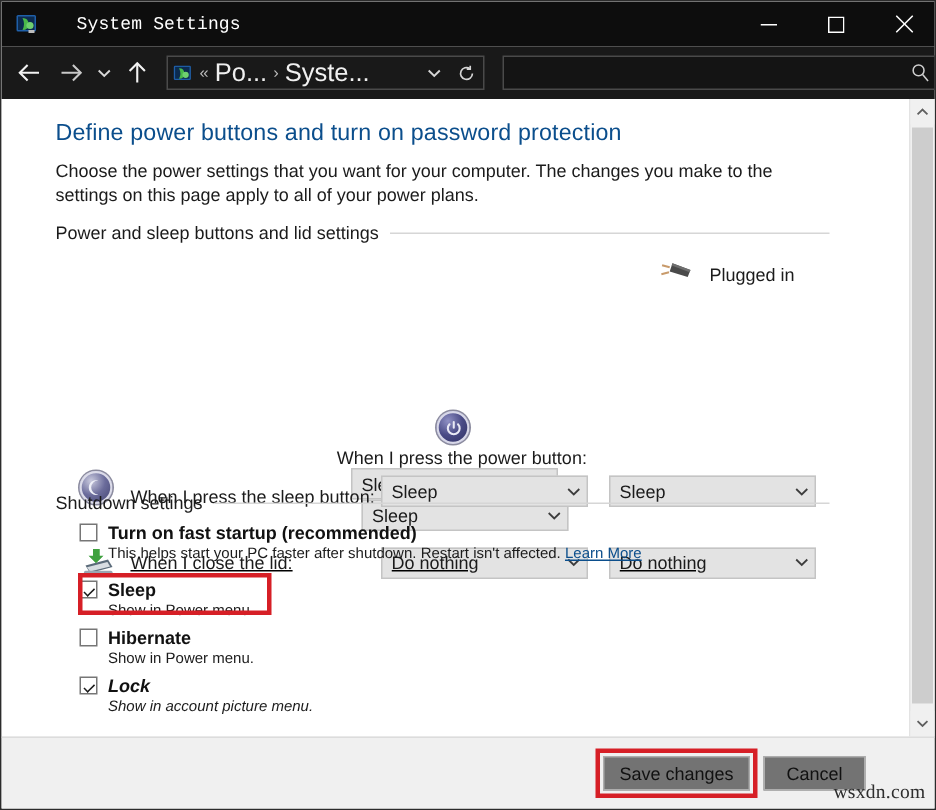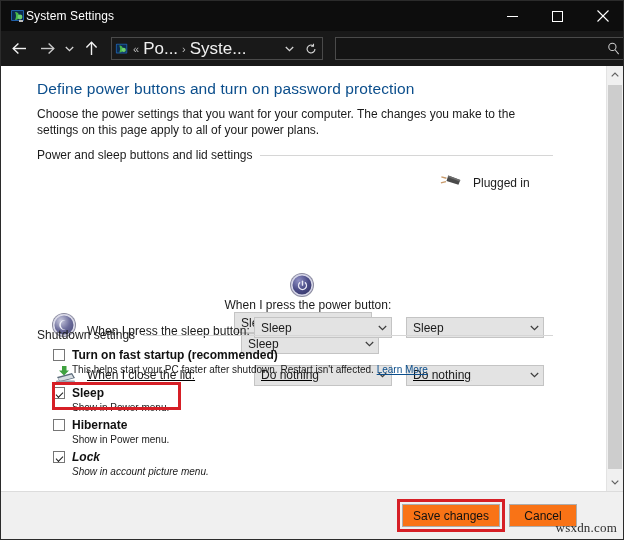--- a/index.html
+++ b/index.html
@@ -35,23 +35,24 @@
   }
   .titlebar .app-icon {
     width: 16px; height: 16px;
     margin-left: 9px;
     position: relative;
     flex: none;
   }
   .titlebar .title-text {
     color: #ffffff;
     font-size: 12px;
-    margin-left: 0;
+    margin-left: 25px;
     letter-spacing: .1px;
     white-space: nowrap;
+    font-family: Liberation Mono, monospace;
   }
   .win-controls {
     position: absolute;
     right: 0; top: 0;
     height: 30px;
     display: flex;
   }
   .win-btn {
     width: 45px; height: 30px;
     display: flex;
@@ -369,21 +370,21 @@
     position: absolute;
     left: 0; top: 490px;
     width: 624px;
     height: 48px;
     background: #f0f0f0;
     border-top: 1px solid #dcdcdc;
   }
   .btn {
     position: absolute;
     height: 23px;
-    background: #f97316;
+    background: #737373;
     border: 1px solid #adadad;
     box-sizing: border-box;
     display: flex;
     align-items: center;
     justify-content: center;
     font-size: 12px;
     color: #111111;
     white-space: nowrap;
   }
   #btn-save   { left: 401px; top: 503px; width: 98px; }

